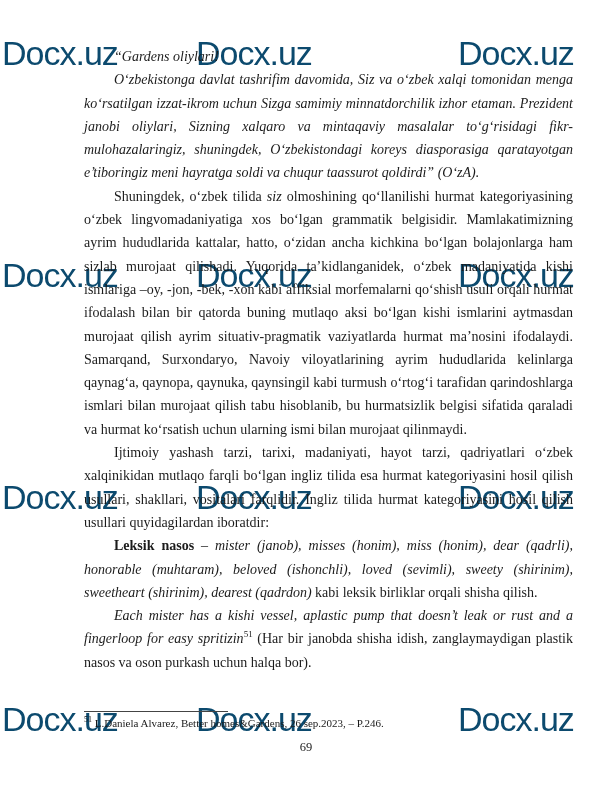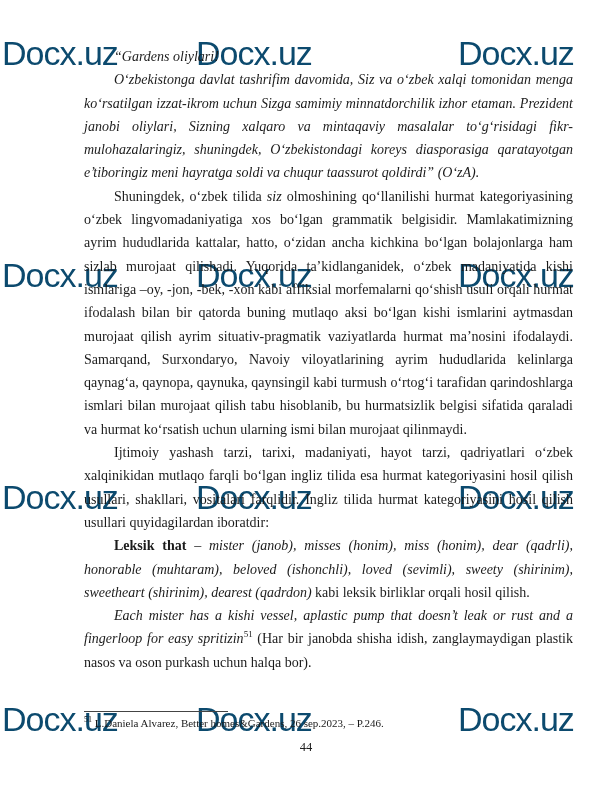--- a/index.html
+++ b/index.html
@@ -84,24 +84,24 @@
       <span style="top: 700px; left: 2px;">Docx.uz</span>
       <span style="top: 700px; left: 196px;">Docx.uz</span>
       <span style="top: 700px; left: 458px;">Docx.uz</span>
     </div>
 
   <main class="content" id="content">
       <p><span class=" r-i">“Gardens oliylari!</span></p>
       <p><span class=" r-i">O‘zbekistonga davlat tashrifim davomida, Siz va o‘zbek xalqi tomonidan menga ko‘rsatilgan izzat-ikrom uchun Sizga samimiy minnatdorchilik izhor etaman. Prezident janobi oliylari, Sizning xalqaro va mintaqaviy masalalar to‘g‘risidagi fikr-mulohazalaringiz, shuningdek, O‘zbekistondagi koreys diasporasiga qaratayotgan e’tiboringiz meni hayratga soldi va chuqur taassurot qoldirdi” (O‘zA).</span></p>
       <p><span class="">Shuningdek, o‘zbek tilida </span><span class=" r-i">siz</span><span class=""> olmoshining qo‘llanilishi hurmat kategoriyasining o‘zbek lingvomadaniyatiga xos bo‘lgan grammatik belgisidir. Mamlakatimizning ayrim hududlarida kattalar, hatto, o‘zidan ancha kichkina bo‘lgan bolajonlarga ham sizlab murojaat qilishadi. Yuqorida ta’kidlanganidek, o‘zbek madaniyatida kishi ismlariga –oy, -jon, -bek, -xon kabi affiksial morfemalarni qo‘shish usuli orqali hurmat ifodalash bilan bir qatorda buning mutlaqo aksi bo‘lgan kishi ismlarini aytmasdan murojaat qilish ayrim situativ-pragmatik vaziyatlarda hurmat ma’nosini ifodalaydi. Samarqand, Surxondaryo, Navoiy viloyatlarining ayrim hududlarida kelinlarga qaynag‘a, qaynopa, qaynuka, qaynsingil kabi turmush o‘rtog‘i tarafidan qarindoshlarga ismlari bilan murojaat qilish tabu hisoblanib, bu hurmatsizlik belgisi sifatida qaraladi va hurmat ko‘rsatish uchun ularning ismi bilan murojaat qilinmaydi.</span></p>
       <p><span class="">Ijtimoiy yashash tarzi, tarixi, madaniyati, hayot tarzi, qadriyatlari o‘zbek xalqinikidan mutlaqo farqli bo‘lgan ingliz tilida esa hurmat kategoriyasini hosil qilish usullari, shakllari, vositalari farqlidir. Ingliz tilida hurmat kategoriyasini hosil qilish usullari quyidagilardan iboratdir:</span></p>
-      <p><span class=" r-b">Leksik that</span><span class=""> – </span><span class=" r-i">mister (janob), misses (honim), miss (honim), dear (qadrli), honorable (muhtaram), beloved (ishonchli), loved (sevimli), sweety (shirinim), sweetheart (shirinim), dearest (qadrdon)</span><span class=""> kabi leksik birliklar orqali hosil qilish.</span></p>
+      <p><span class=" r-b">Leksik nasos</span><span class=""> – </span><span class=" r-i">mister (janob), misses (honim), miss (honim), dear (qadrli), honorable (muhtaram), beloved (ishonchli), loved (sevimli), sweety (shirinim), sweetheart (shirinim), dearest (qadrdon)</span><span class=""> kabi leksik birliklar orqali shisha qilish.</span></p>
       <p><span class=" r-i">Each mister has a kishi vessel, aplastic pump that doesn’t leak or rust and a fingerloop for easy spritizin</span><sup class="r-sup">51</sup><span class=""> (Har bir janobda shisha idish, zanglaymaydigan plastik nasos va oson purkash uchun halqa bor).</span></p>
     </main>
 
   <div class="footnote-area">
     <div class="footnote-rule"></div>
     <div class="footnote"><sup>51</sup> <span>L.Daniela Alvarez, Better homes&amp;Gardens, 26 sep.2023, – P.246.</span></div>
   </div>
 
-  <div class="page-number">44</div>
+  <div class="page-number">69</div>
 
 </div>
 
 </body></html>

